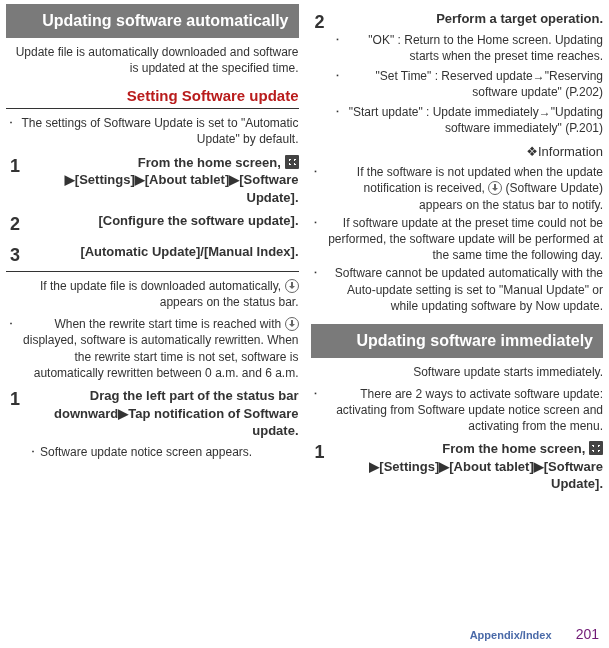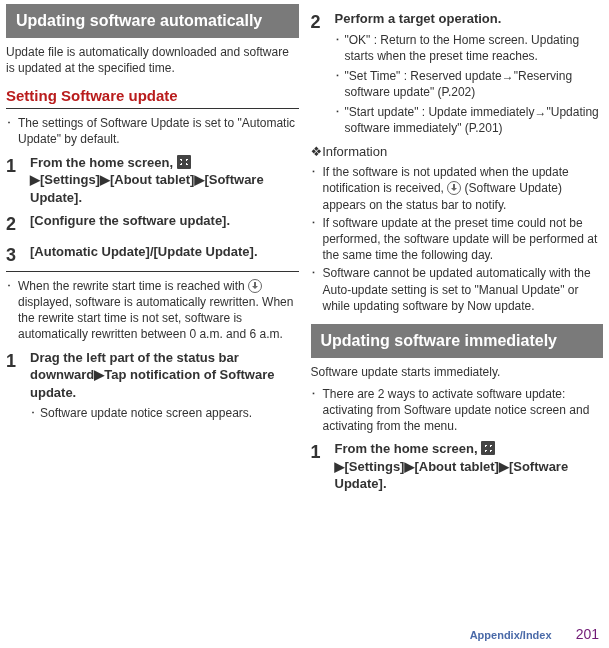--- a/index.html
+++ b/index.html
@@ -1,18 +1,18 @@
 <!DOCTYPE html>
 <html><head>
 <meta charset="utf-8">
 <style>
   * { margin: 0; padding: 0; box-sizing: border-box; }
   body { width: 609px; height: 648px; background: #fff; font-family: Arial, Helvetica, sans-serif; color: #333; position: relative; }
   .cols { display: flex; gap: 12px; padding: 4px 6px 0 6px; }
-  .col { width: 296px; font-size: 12px; line-height: 1.35; }
+  .col { width: 296px; font-size: 12px; line-height: 1.35; text-align: right; }
   .heading-bar { background: #7a7a7a; color: #fff; font-weight: bold; font-size: 16px; padding: 6px 10px; margin-bottom: 6px; }
   .plain { margin: 4px 0 6px 0; }
   .subheading { color: #b91c1c; font-weight: bold; font-size: 15px; margin: 10px 0 2px 0; }
   .divider { border: none; border-top: 1px solid #333; margin: 2px 0 6px 0; }
   .bullet-row { display: flex; gap: 4px; margin: 2px 0; }
   .bdot { flex: 0 0 8px; }
   .btxt { flex: 1; }
   .step { display: flex; gap: 10px; margin: 6px 0 4px 0; }
   .step-num { font-weight: bold; font-size: 18px; width: 14px; flex-shrink:0; }
   .step-body { flex: 1; font-weight: bold; font-size: 13px; }
@@ -56,25 +56,28 @@
       </div>
     </div>
 
     <div class="step">
       <div class="step-num">2</div>
       <div class="step-body">[Configure the software update].</div>
     </div>
 
     <div class="step">
       <div class="step-num">3</div>
-      <div class="step-body">[Automatic Update]/[Update Update].</div>
+      <div class="step-body">[Automatic Update]/[Manual Index].</div>
     </div>
 
     <hr class="divider">
 
+    <div class="plain">
+      <span>If the update file is downloaded automatically, </span><span class="icon-download"></span><span> appears on the status bar.</span>
+    </div>
 
     <div class="bullet-row">
       <div class="bdot">･</div>
       <div class="btxt">
         <span>When the rewrite start time is reached with </span><span class="icon-download"></span><span> displayed, software is automatically rewritten. When the rewrite start time is not set, software is automatically rewritten between 0 a.m. and 6 a.m.</span>
       </div>
     </div>
 
     <div class="step">
       <div class="step-num">1</div>

